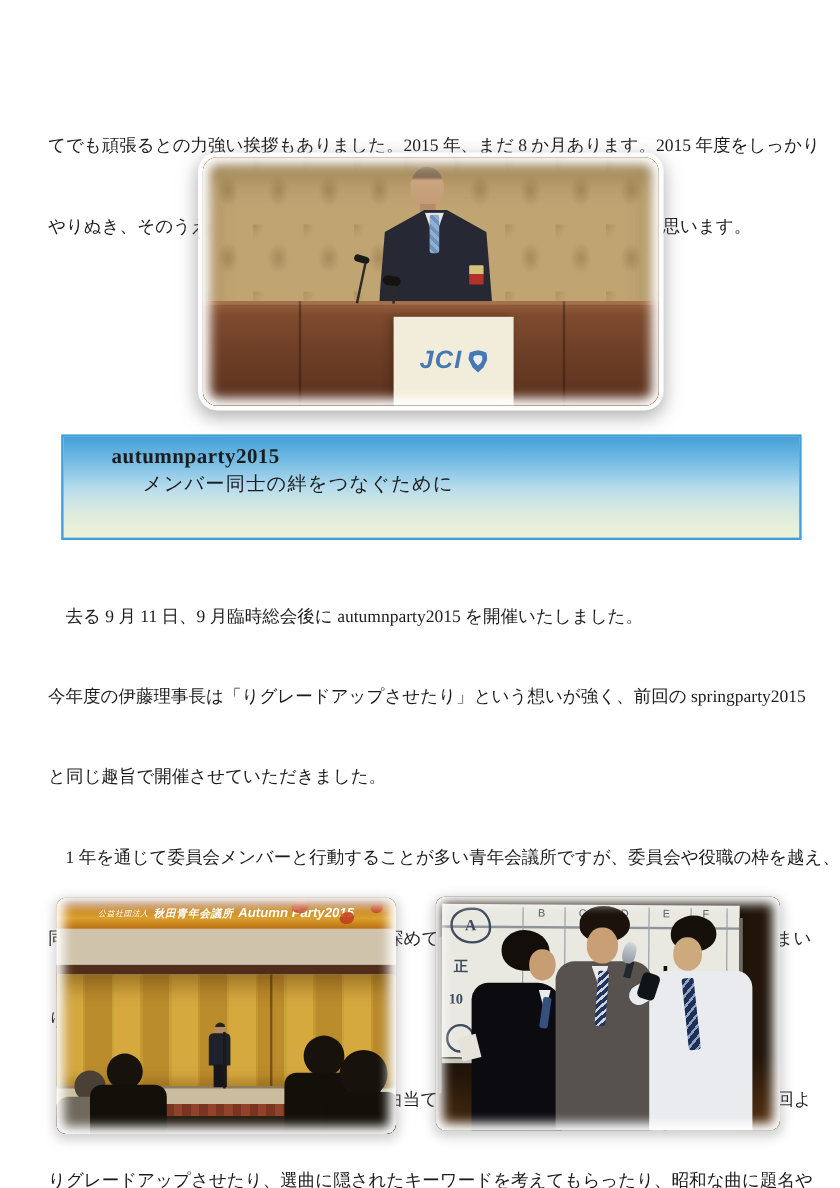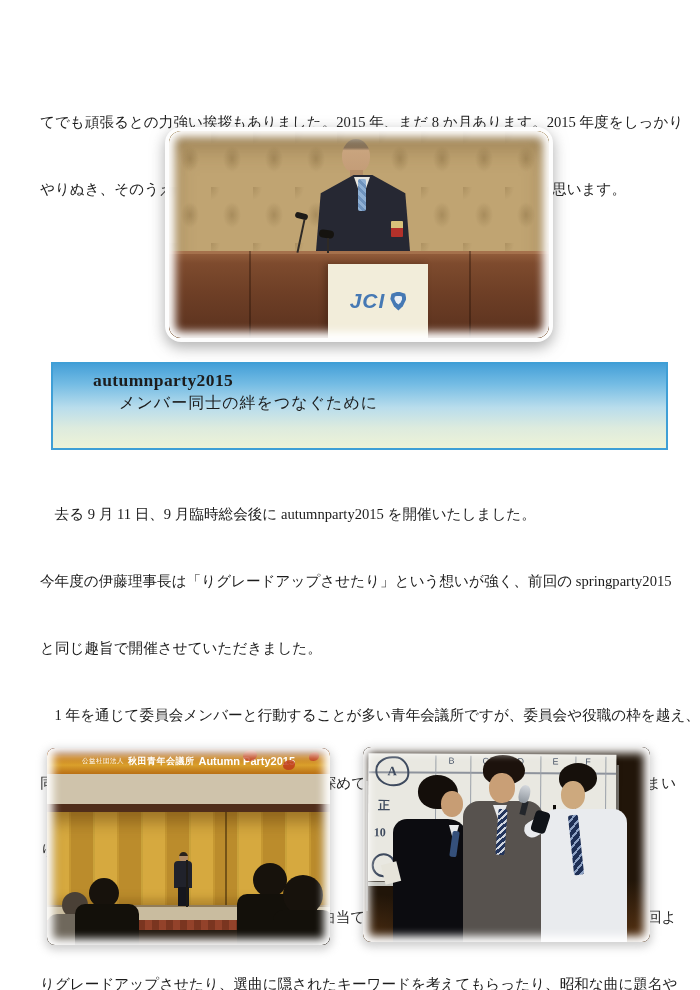--- a/index.html
+++ b/index.html
@@ -167,21 +167,21 @@
     <div class="tline">りました。</div>
     <div class="tline">　アトラクションは前回と同じ「早押し　曲当てクイズ」を行いました。早押しボタンも前回よ</div>
     <div class="tline">りグレードアップさせたり、選曲に隠されたキーワードを考えてもらったり、昭和な曲に題名や</div>
     
     
     
     
     
   </div>
 
-  <div class="photo-soft feather" style="left:47px;top:748px;width:283px;height:197px;">
+  <div class="photo-soft feather" style="left:47px;top:748px;width:283px;height:197px;font-style:italic;">
     <div class="pl-banner">
       <span class="pl-bt1">公益社団法人</span>
       <span class="pl-bt2">秋田青年会議所</span>
       <span class="pl-bt3">Autumn Party2015</span>
     </div>
     <div class="pl-leaf" style="left:196px;top:2px;width:14px;height:11px;"></div>
     <div class="pl-leaf" style="left:236px;top:12px;width:12px;height:10px;"></div>
     <div class="pl-leaf" style="left:262px;top:4px;width:10px;height:9px;"></div>
     <div class="pl-wall"></div>
     <div class="pl-band"></div>

